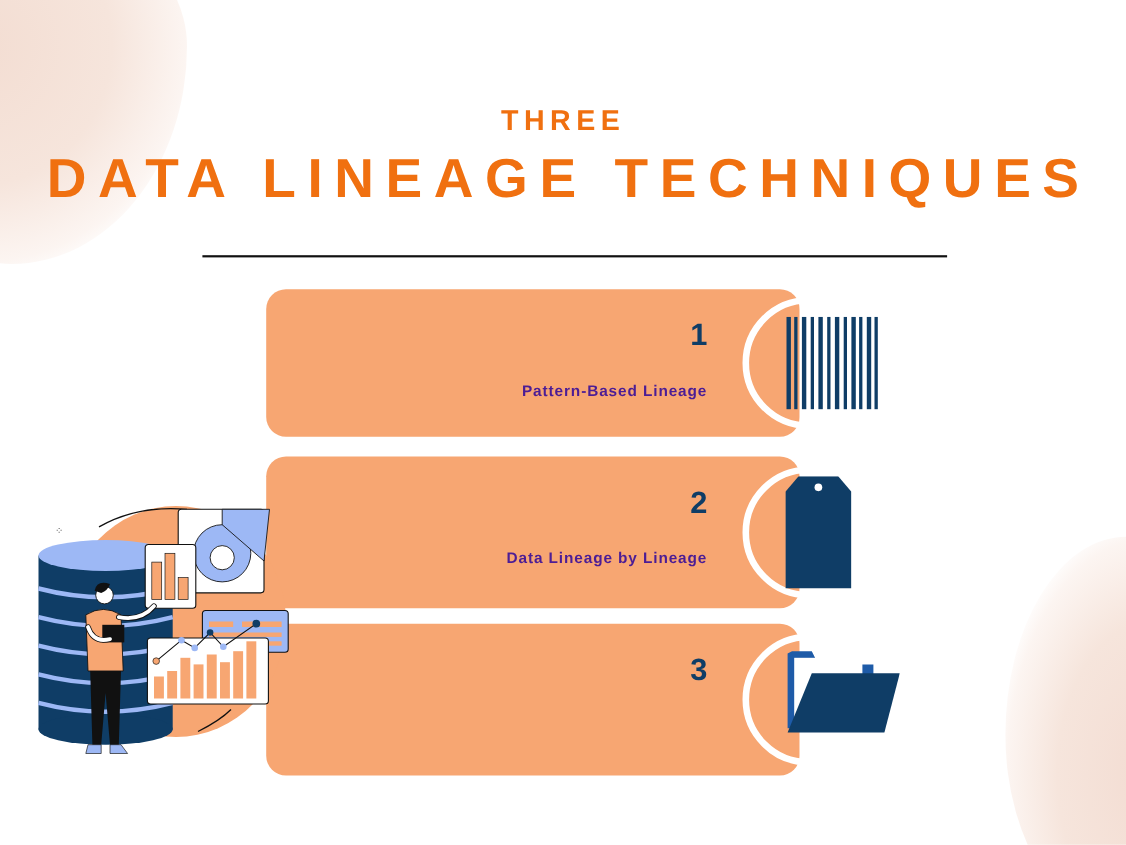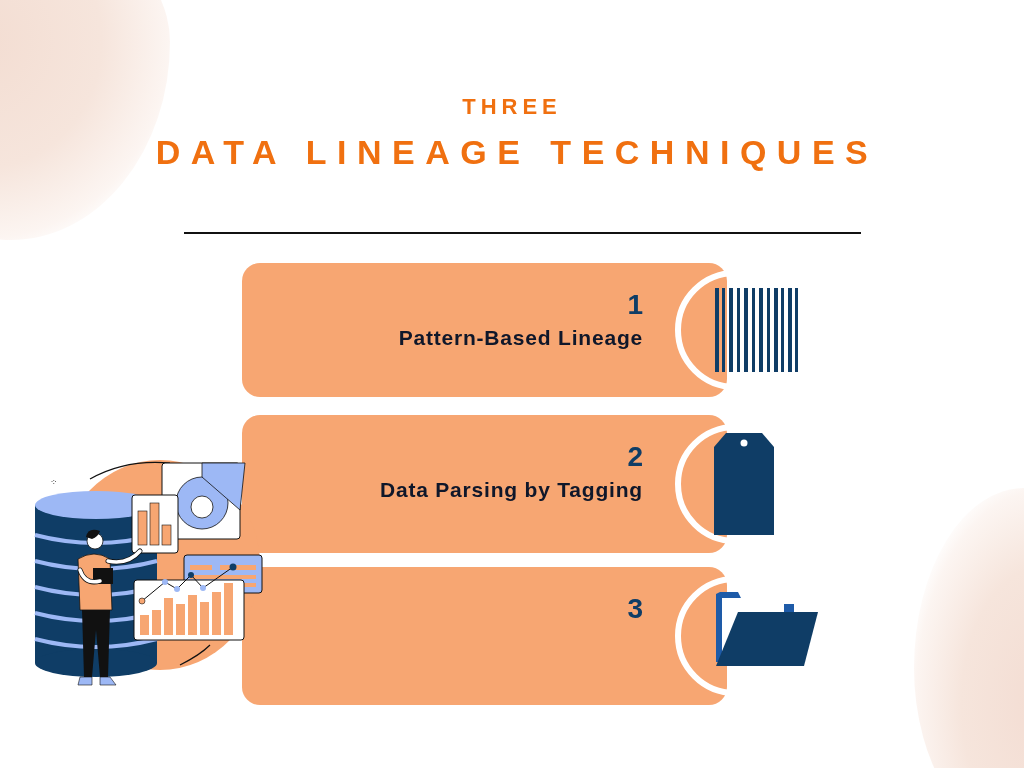--- a/index.html
+++ b/index.html
@@ -13,41 +13,42 @@
     border-radius: 40% 60% 55% 45% / 45% 40% 60% 55%;
   }
   .blob-br {
     right: -90px; bottom: -80px; width: 200px; height: 360px;
     background: radial-gradient(ellipse at 65% 60%, #f3dcd2 0%, #f6e5dc 45%, rgba(250,238,232,0.6) 70%, rgba(255,255,255,0) 78%);
     border-radius: 55% 45% 40% 60% / 50% 45% 55% 50%;
   }
 
   .subtitle {
     position: absolute; left: 0; width: 1024px; top: 94px; text-align: center;
-    color: #F07010; font-size: 22px; letter-spacing: 5px; font-weight: 700;
+    color: #F07010; font-size: 26px; letter-spacing: 5px; font-weight: 700;
   }
   .title {
     position: absolute; left: 0; width: 1024px; top: 133px; text-align: center;
-    color: #F07010; font-size: 34px; letter-spacing: 10.5px; font-weight: 700;
+    color: #F07010; font-size: 50px; letter-spacing: 10.5px; font-weight: 700;
     padding-left: 10px; white-space: nowrap;
   }
   .rule {
     position: absolute; left: 184px; top: 232px; width: 677px; height: 2px; background: #111111;
   }
 
   .card {
     position: absolute; left: 242px; width: 485px;
     background: #F7A672; border-radius: 18px;
   }
   .card .num {
     position: absolute; right: 84px; color: #0F3D66; font-weight: 700; font-size: 28px;
   }
   .card .label {
-    position: absolute; right: 84px; color: #0f172a; font-weight: 700; font-size: 21px; letter-spacing: 0.8px;
+    position: absolute; right: 84px; color: #4c1d95; font-weight: 700; font-size: 14px; letter-spacing: 0.8px;
     white-space: nowrap;
+    margin-top: 21px;
   }
   .ring {
     position: absolute; width: 120px; height: 120px; border-radius: 50%;
     border: 6px solid #ffffff; background: transparent;
   }
   .ring-mask {
     position: absolute; left: 727px; width: 80px; height: 150px; background: #ffffff;
   }
   .icon { position: absolute; }
   .illu { position: absolute; left: 30px; top: 455px; width: 240px; height: 240px; }
@@ -62,21 +63,21 @@
 <div class="title">DATA LINEAGE TECHNIQUES</div>
 <div class="rule"></div>
 
 <div class="card" style="top:263px;height:134px;">
   <div class="num" style="top:26px;">1</div>
   <div class="label" style="top:63px;">Pattern-Based Lineage</div>
 </div>
 
 <div class="card" style="top:415px;height:138px;">
   <div class="num" style="top:26px;">2</div>
-  <div class="label" style="top:63px;">Data Parsing by Tagging</div>
+  <div class="label" style="top:63px;">Data Lineage by Lineage</div>
 </div>
 
 <div class="card" style="top:567px;height:138px;">
   <div class="num" style="top:26px;">3</div>
 </div>
 
 <div class="ring" style="left:675px;top:270px;"></div>
 <div class="ring" style="left:675px;top:424px;"></div>
 <div class="ring" style="left:675px;top:576px;"></div>
 <div class="ring-mask" style="top:255px;"></div>

